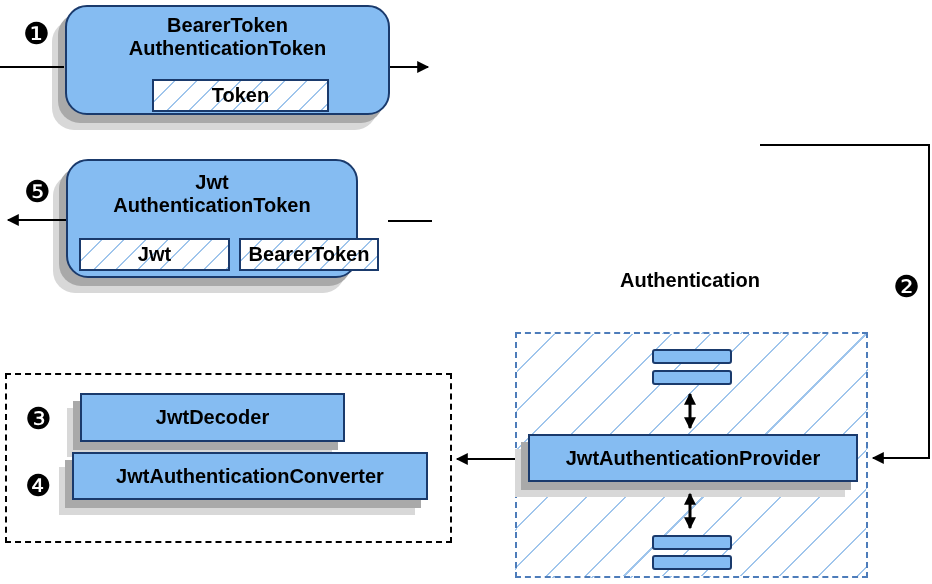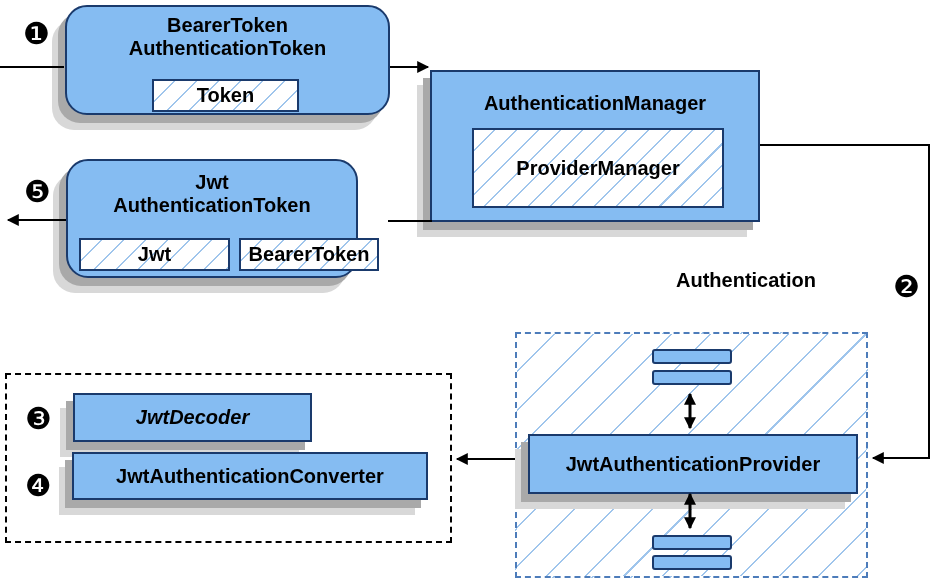--- a/index.html
+++ b/index.html
@@ -91,54 +91,50 @@
 
   <div class="badge" style="left:23px;top:19px;">❶</div>
   <div class="badge" style="left:893px;top:272px;">❷</div>
   <div class="badge" style="left:25px;top:404px;">❸</div>
   <div class="badge" style="left:25px;top:471px;">❹</div>
   <div class="badge" style="left:24px;top:177px;">❺</div>
 
   <div class="node rounded shadowed" style="left:65px;top:5px;width:325px;height:110px;">
     <div class="node-title" style="top:7px;">BearerToken</div>
     <div class="node-title" style="top:30px;">AuthenticationToken</div>
-    <div class="inner-box" style="left:85px;top:72px;width:147px;height:33px;line-height:29px;">Token</div>
+    <div class="inner-box" style="left:85px;top:72px;width:177px;height:33px;line-height:29px;">Token</div>
   </div>
 
-  <div class="node shadowed" style="left:430px;top:70px;width:330px;height:152px;">
-    <div class="node-title" style="top:20px;">AuthenticationManager</div>
-    <div class="inner-box" style="left:40px;top:56px;width:252px;height:80px;line-height:76px;">ProviderManager</div>
-  </div>
 
   <div class="node rounded shadowed" style="left:66px;top:159px;width:292px;height:119px;">
     <div class="node-title" style="top:10px;">Jwt</div>
     <div class="node-title" style="top:33px;">AuthenticationToken</div>
     <div class="inner-box" style="left:11px;top:77px;width:151px;height:33px;line-height:29px;">Jwt</div>
     <div class="inner-box" style="left:171px;top:77px;width:140px;height:33px;line-height:29px;">BearerToken</div>
   </div>
 
-  <div class="group-title" style="left:516px;top:268px;width:300px;text-align:right;">
+  <div class="group-title" style="left:540px;top:268px;width:300px;">
     <div>Authentication</div>
   </div>
 
   <div class="providers-area" style="left:515px;top:332px;width:353px;height:246px;"></div>
 
   <div class="mini-rect" style="left:652px;top:349px;"></div>
   <div class="mini-rect" style="left:652px;top:370px;"></div>
 
-  <div class="node shadowed" style="left:528px;top:434px;width:330px;height:60px;">
+  <div class="node shadowed" style="left:528px;top:434px;width:330px;height:48px;">
     <div class="label-center" style="font-weight:bold;font-size:20px;">JwtAuthenticationProvider</div>
   </div>
 
   <div class="mini-rect" style="left:652px;top:535px;"></div>
   <div class="mini-rect" style="left:652px;top:555px;"></div>
 
   <div class="group-dashed" style="left:5px;top:373px;width:447px;height:170px;"></div>
 
-  <div class="node shadowed" style="left:73px;top:393px;width:239px;height:49px;font-style:italic;">
+  <div class="node shadowed" style="left:80px;top:393px;width:265px;height:49px;">
     <div class="label-center" style="font-weight:bold;font-size:20px;">JwtDecoder</div>
   </div>
 
   <div class="node shadowed" style="left:72px;top:452px;width:356px;height:48px;">
     <div class="label-center" style="font-weight:bold;font-size:20px;">JwtAuthenticationConverter</div>
   </div>
 
 </div>
 
 </body></html>

